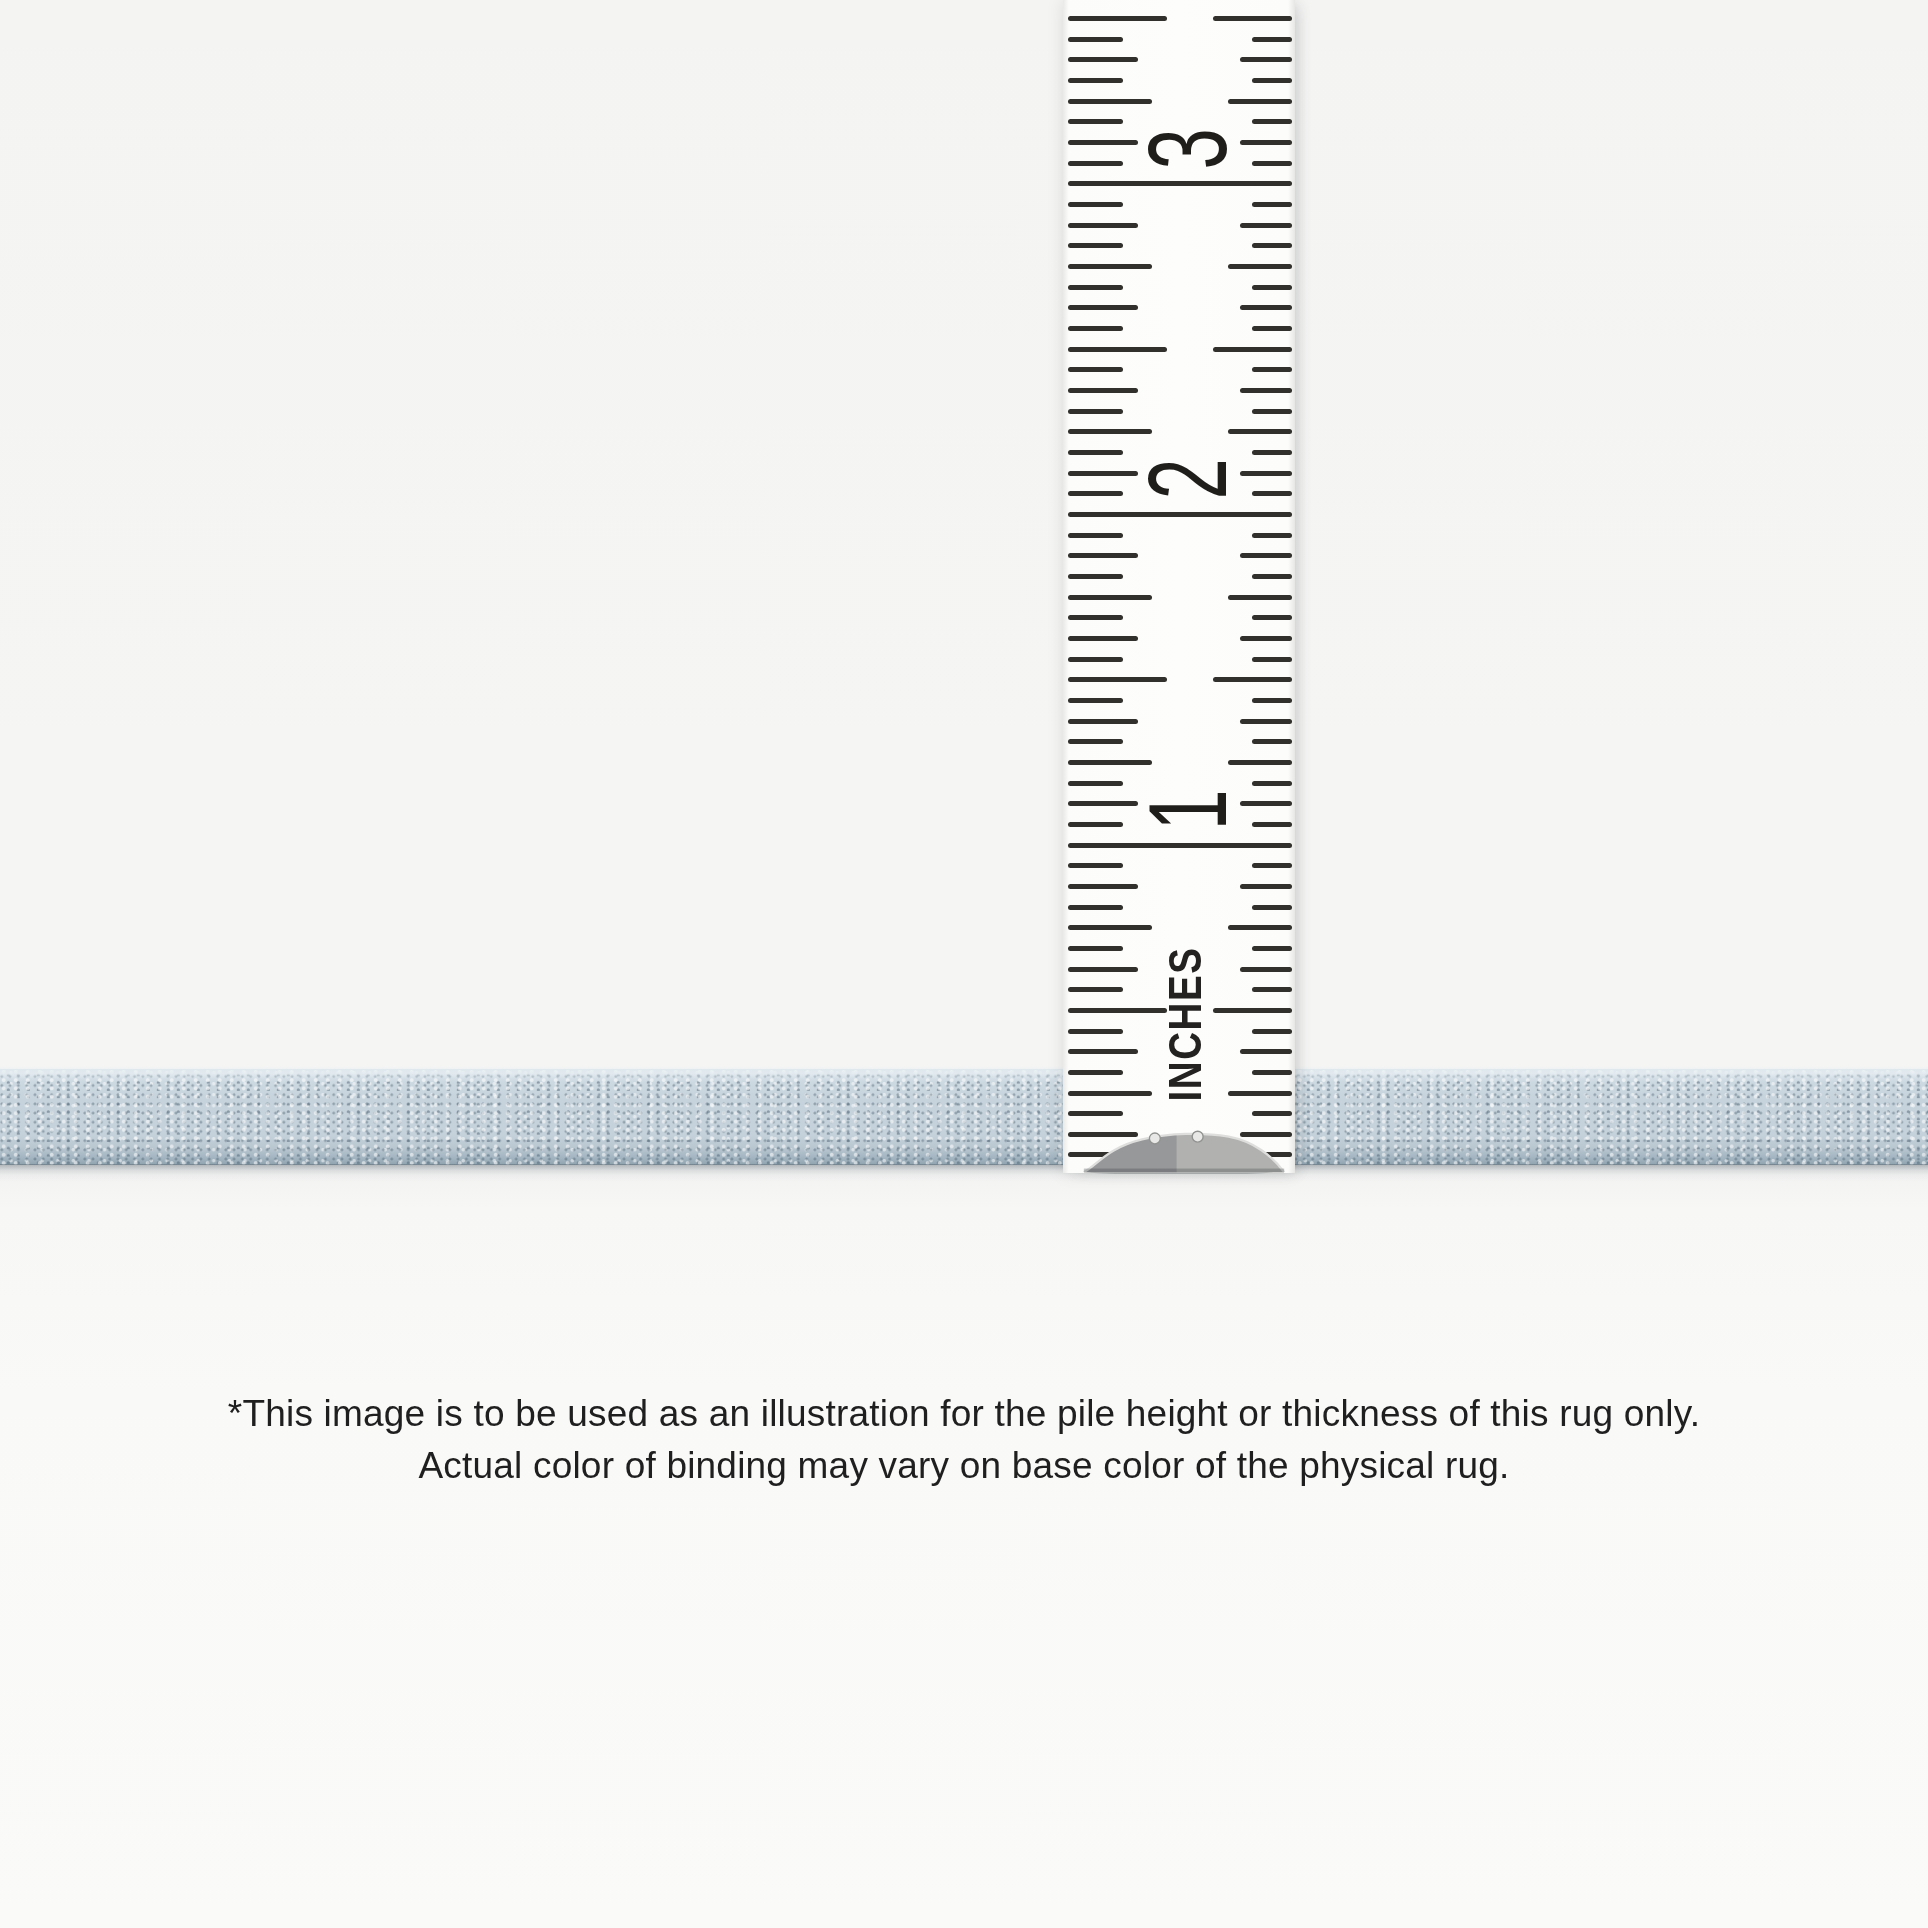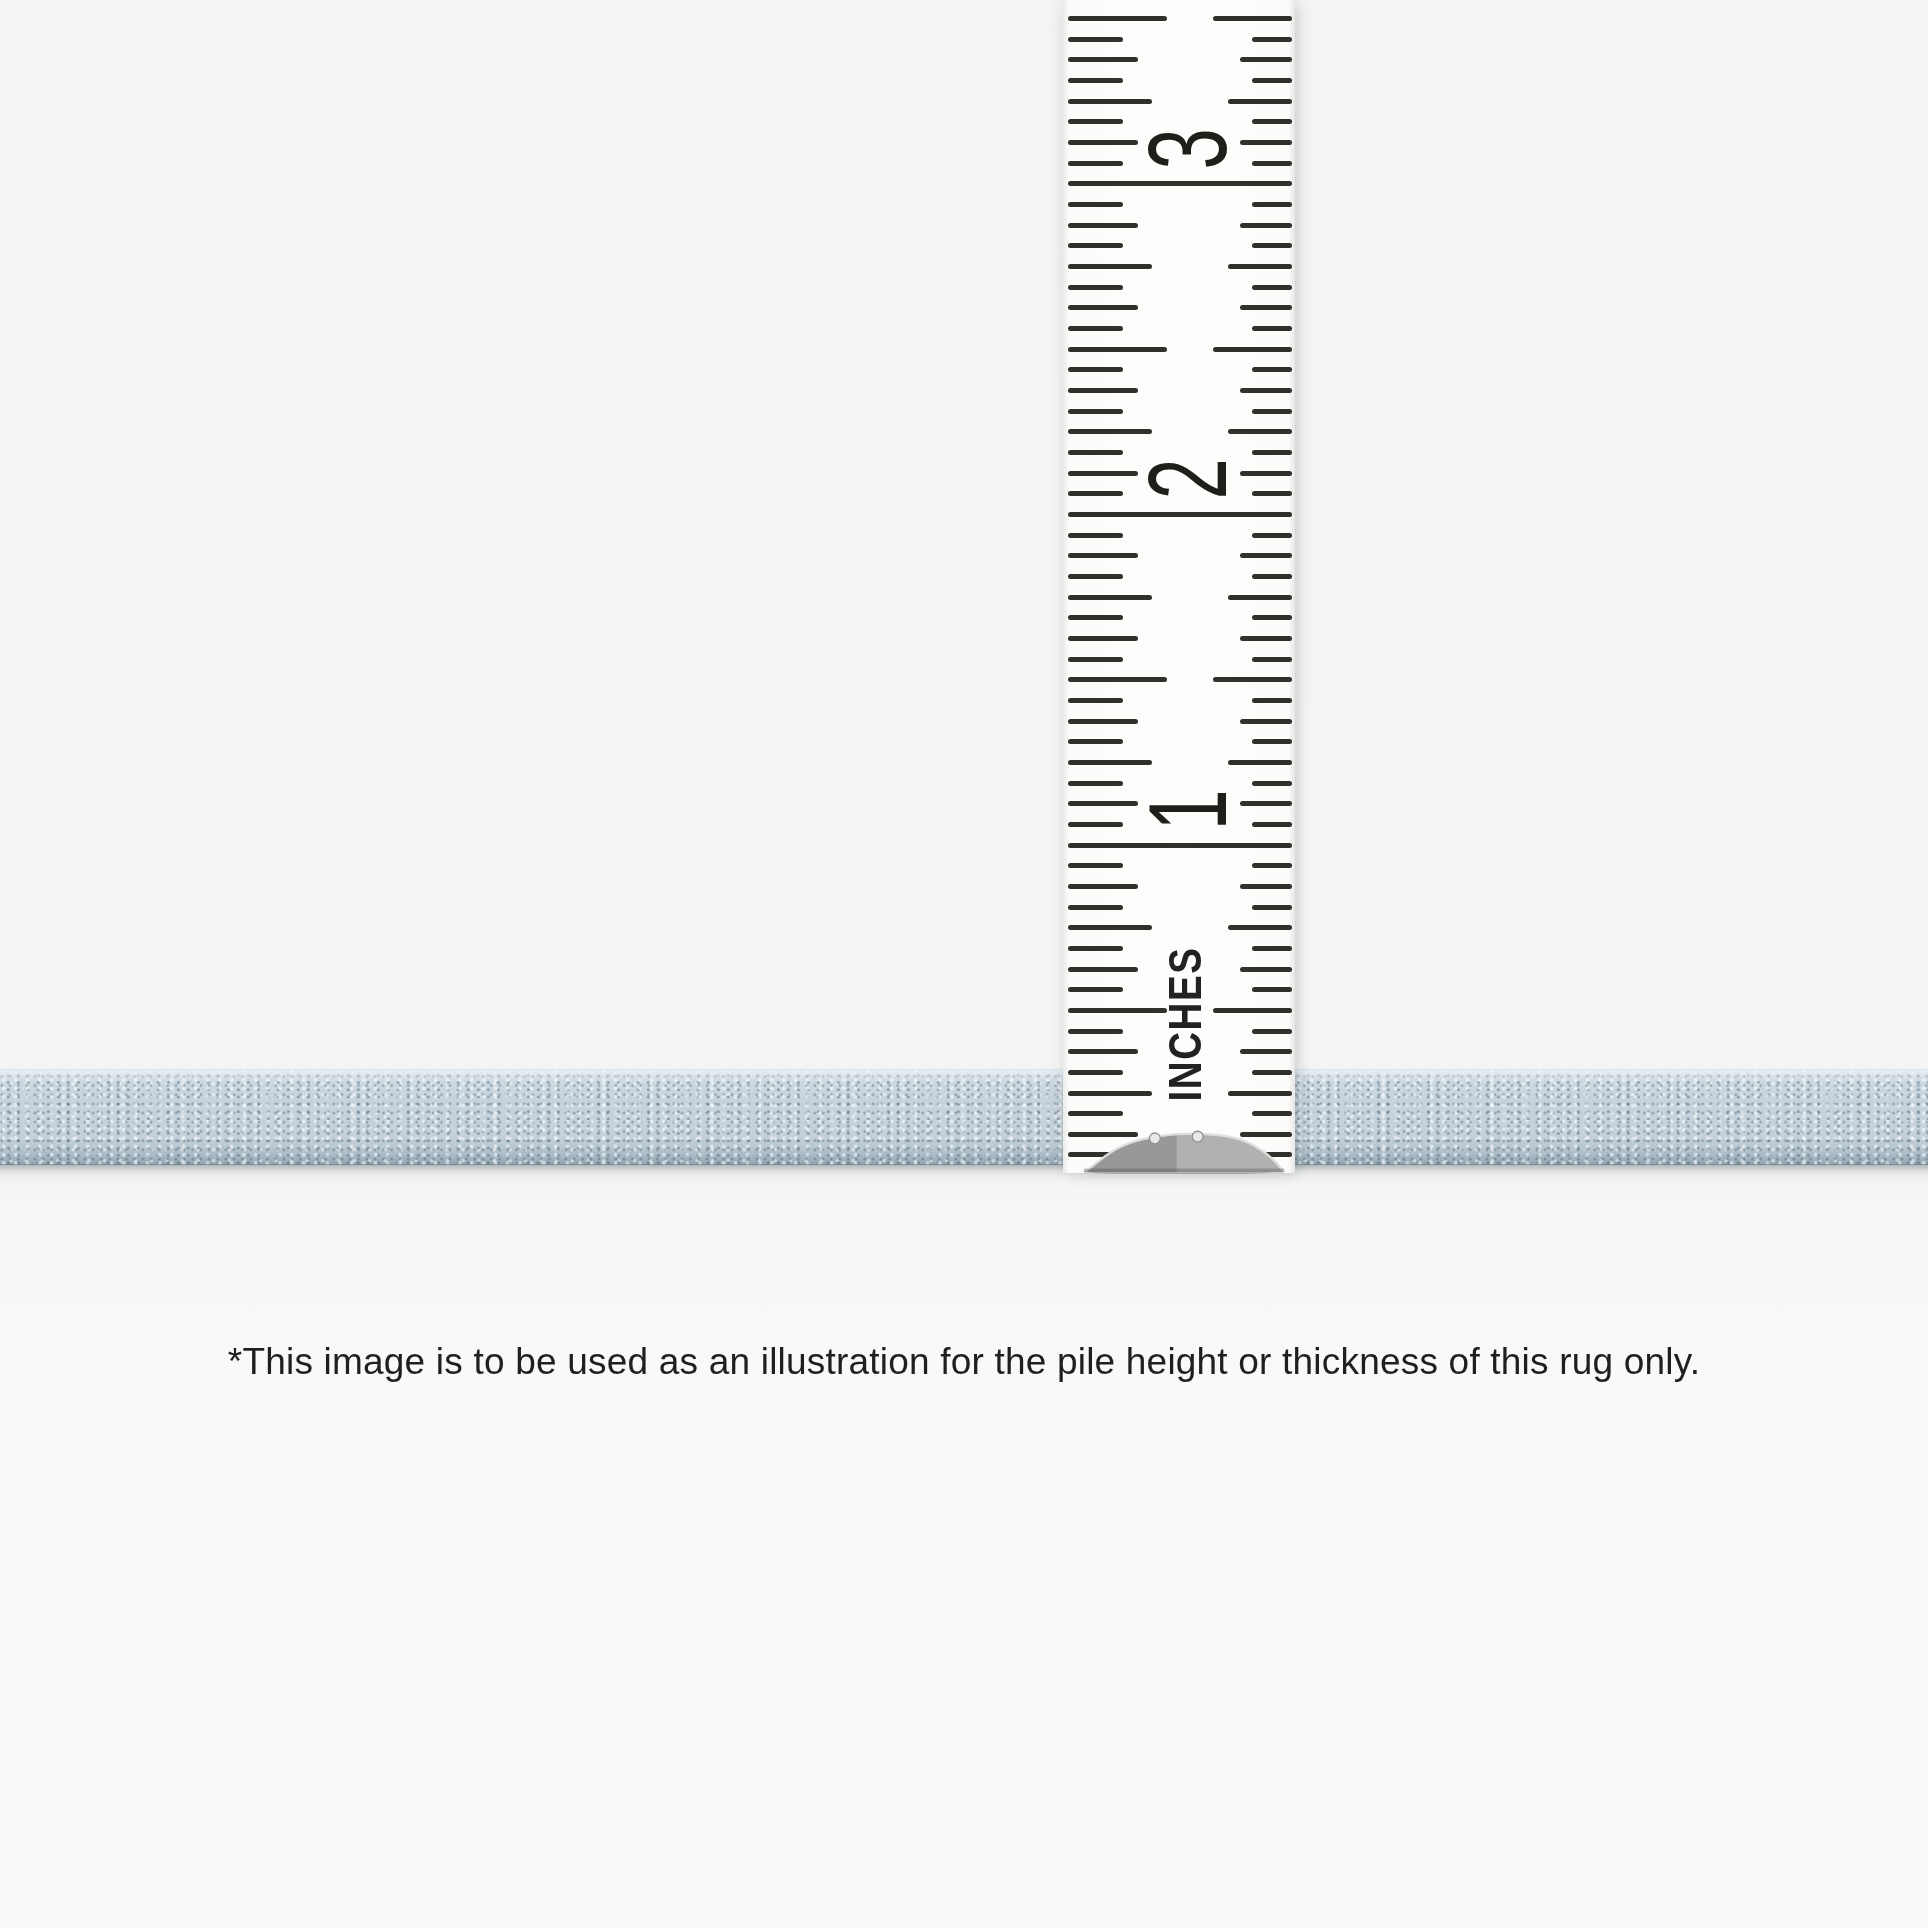--- a/index.html
+++ b/index.html
@@ -86,21 +86,21 @@
     line-height: 1;
     white-space: nowrap;
     transform: translate(-50%, -50%) rotate(-90deg) scaleX(0.84);
   }
   .clip { position: absolute; left: 0; bottom: -0.9px; z-index: 2; }
 
   
   .caption {
     position: absolute;
     left: 0; right: 0;
-    top: 1336px;
+    top: 1388px;
     text-align: center;
     color: #1f1f1f;
     font-size: 37px;
     line-height: 52px;
     letter-spacing: 0.2px;
   }
 </style>
 </head>
 <body>
 
@@ -236,16 +236,17 @@
       <path d="M124 12 C143 11 166 12 181 15 C208 20 229 36 242 54 L124 54 Z" fill="#b1b2b0"></path>
       <path d="M22 54 C36 47 48 27 86 18 C116 11 153 10 181 15 C208 20 229 36 242 54" fill="none" stroke="#dedfdd" stroke-width="2.5"></path>
       <rect x="22" y="50" width="220" height="4" fill="rgba(50,54,56,0.28)"></rect>
       <circle cx="100" cy="17" r="6" fill="#e8e9e7" stroke="#909290" stroke-width="1.5"></circle>
       <circle cx="147" cy="15" r="6" fill="#e8e9e7" stroke="#909290" stroke-width="1.5"></circle>
     </svg>
   </div>
 
   <div class="caption">
     <div>*This image is to be used as an illustration for the pile height or thickness of this rug only.</div>
+    <div>Actual color of binding may vary on base color of the physical rug.</div>
   </div>
 
 </div>
 
 
 </body></html>

